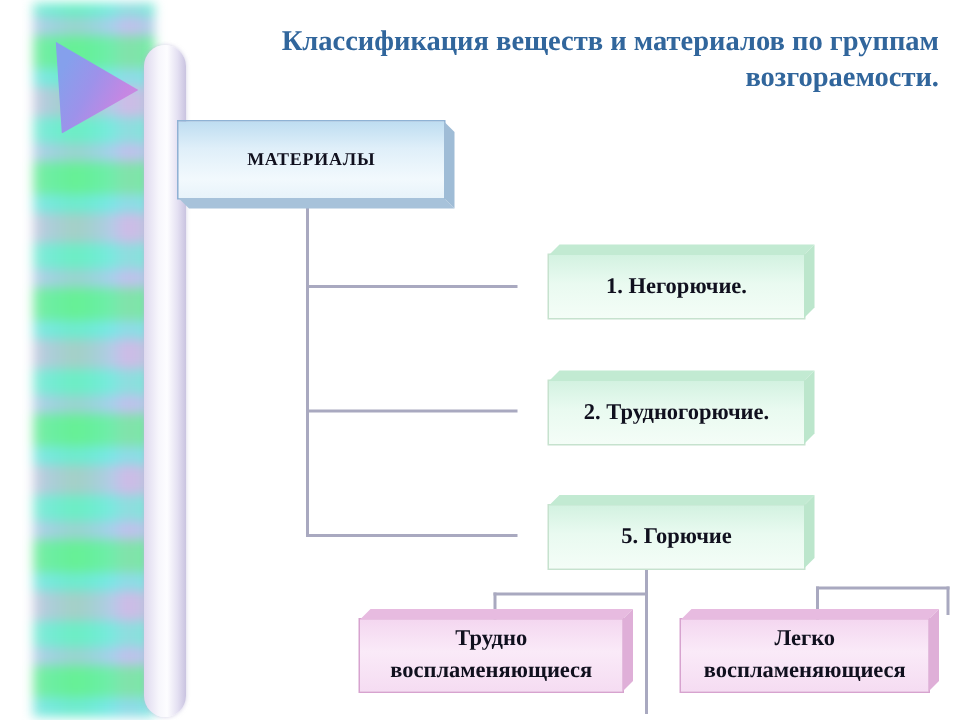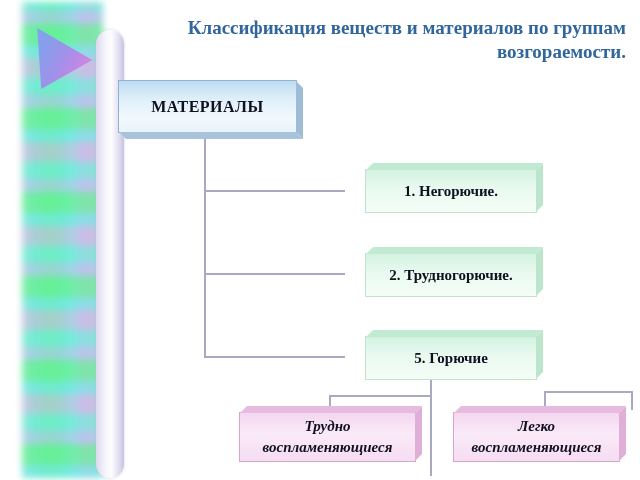--- a/index.html
+++ b/index.html
@@ -61,33 +61,33 @@
   .bevel-down::before{
     content:"";position:absolute;left:0;bottom:-7px;width:100%;height:7px;
     transform:skewX(45deg);transform-origin:0 0;z-index:1;
   }
   .bevel-down::after{
     content:"";position:absolute;right:-7px;top:0;width:7px;height:100%;
     transform:skewY(45deg);transform-origin:0 0;z-index:1;
   }
   .box-blue{
     background:linear-gradient(180deg,#BEDDF1 0%,#DFEFF9 35%,#F2F9FD 75%,#E8F3FA 100%);
-    border:1px solid #8FB2D4;font-size:16px;letter-spacing:.5px;
+    border:1px solid #8FB2D4;font-size:12px;letter-spacing:.5px;
   }
   .box-blue::before{background:#A7C2DA;}
   .box-blue::after{background:#9FBCD6;}
   .box-green{
     background:linear-gradient(180deg,#D3F2E1 0%,#E9FAF0 45%,#F4FDF7 100%);
     border:1px solid #C6E2CE;font-size:15px;margin-left:20px;
   }
   .box-green::before{background:#C2EAD2;}
   .box-green::after{background:#BCE6CC;}
   .box-pink{
     background:linear-gradient(180deg,#F4D7F0 0%,#FAEAF8 45%,#F5DCF2 100%);
-    border:1px solid #D7A3CF;font-size:15px;line-height:21px;font-style:italic;
+    border:1px solid #D7A3CF;font-size:15px;line-height:21px;
   }
   .box-pink::before{background:#E7BBE0;}
   .box-pink::after{background:#DFAFD8;}
   #box-materials{left:118px;top:80px;width:179px;height:53px;}
   #box-g1{left:345px;top:169px;width:172px;height:44px;}
   #box-g2{left:345px;top:253px;width:172px;height:44px;}
   #box-g3{left:345px;top:336px;width:172px;height:44px;}
   #box-p1{left:239px;top:412px;width:177px;height:50px;}
   #box-p2{left:453px;top:412px;width:167px;height:50px;}
   

